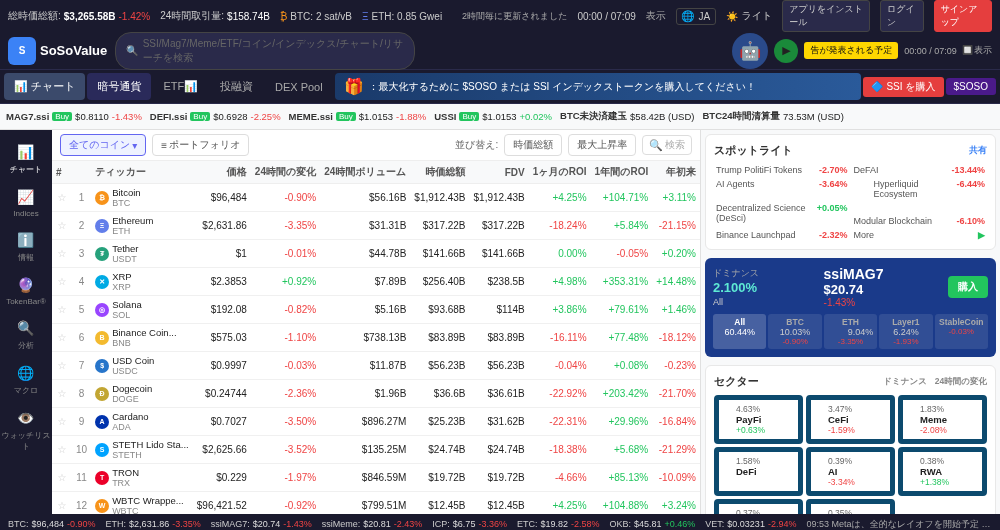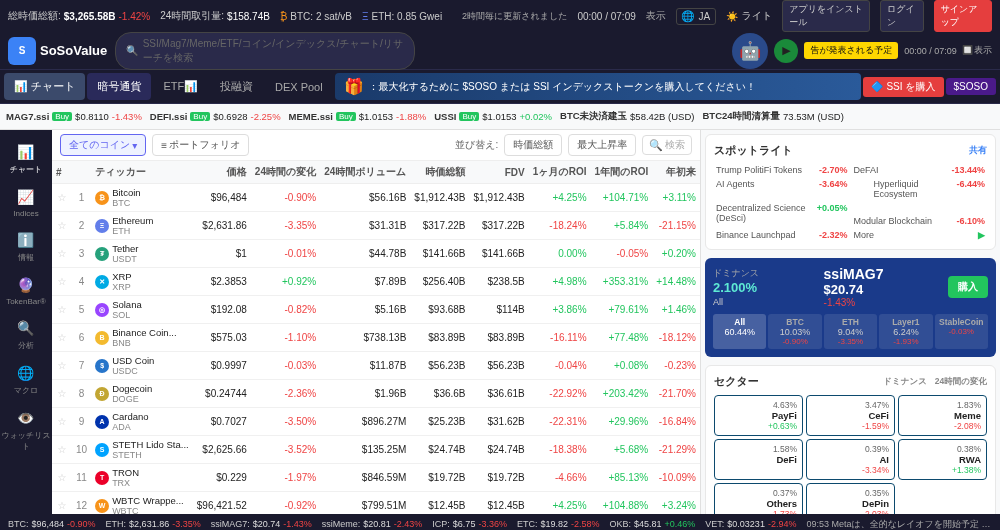--- a/index.html
+++ b/index.html
@@ -80,21 +80,21 @@
 
     
     .right-panel { width: 300px; background: #f8f9fa; border-left: 1px solid #e0e0e0; display: flex; flex-direction: column; overflow-y: auto; }
 
     
     .panel-section { background: white; margin: 4px; border-radius: 6px; padding: 8px; border: 1px solid #e8e8e8; }
     .panel-title { font-size: 11px; font-weight: 600; color: #333; margin-bottom: 6px; display: flex; align-items: center; justify-content: space-between; gap: 4px; }
 
     
     .sector-grid { display: grid; grid-template-columns: repeat(3, 1fr); gap: 3px; }
-    .sector-card { background: white; border: 1px solid #0c4a6e; border-radius: 4px; padding: 4px 5px; font-size: 9px; text-align: right; }
+    .sector-card { background: white; border: 5px solid #0c4a6e; border-radius: 4px; padding: 4px 17px; font-size: 9px; }
     .sector-name { color: #666; font-size: 8.5px; }
 
     
     .ssi-card { background: #1a3a8a; color: white; border-radius: 6px; padding: 8px; margin: 4px; }
     .ssi-card-row { display: flex; align-items: center; justify-content: space-between; }
     .ssi-ticker { font-size: 14px; font-weight: bold; }
     .ssi-price { font-size: 13px; font-weight: bold; }
     .ssi-change { font-size: 10px; }
     .buy-btn-ssi { background: #22c55e; color: white; padding: 4px 10px; border-radius: 4px; cursor: pointer; font-size: 10px; font-weight: 600; }
 
@@ -621,21 +621,21 @@
               <div style="color:#fff;font-weight:600;font-size:8.5px;">All</div>
     <div style="color:#fff;font-size:9px;">60.44%</div>
     </div>
             <div style="background: rgba(255, 255, 255, 0.1); border-radius: 3px; padding: 3px 4px; text-align: center; cursor: pointer;">
               <div style="color:#aaa;font-weight:600;font-size:8.5px;">BTC</div>
     <div style="color:#ccc;font-size:9px;">10.03%</div>
     <div style="font-size:8px;color:#ef4444;">-0.90%</div>
             </div>
             <div style="background: rgba(255, 255, 255, 0.1); border-radius: 3px; padding: 3px 4px; text-align: center; cursor: pointer;">
               <div style="color:#aaa;font-weight:600;font-size:8.5px;">ETH</div>
-    <div style="color:#ccc;font-size:9px;">9.04%</div>
+    <div style="color:#ccc;font-size:9px;text-align:right;">9.04%</div>
     <div style="font-size:8px;color:#ef4444;">-3.35%</div>
             </div>
             <div style="background: rgba(255, 255, 255, 0.1); border-radius: 3px; padding: 3px 4px; text-align: center; cursor: pointer;">
               <div style="color:#aaa;font-weight:600;font-size:8.5px;">Layer1</div>
     <div style="color:#ccc;font-size:9px;">6.24%</div>
     <div style="font-size:8px;color:#ef4444;">-1.93%</div>
             </div>
             <div style="background: rgba(255, 255, 255, 0.1); border-radius: 3px; padding: 3px 4px; text-align: center; cursor: pointer;">
               <div style="color:#aaa;font-weight:600;font-size:8.5px;">StableCoin</div>
     <div style="color:#ccc;font-size:9px;"></div>

